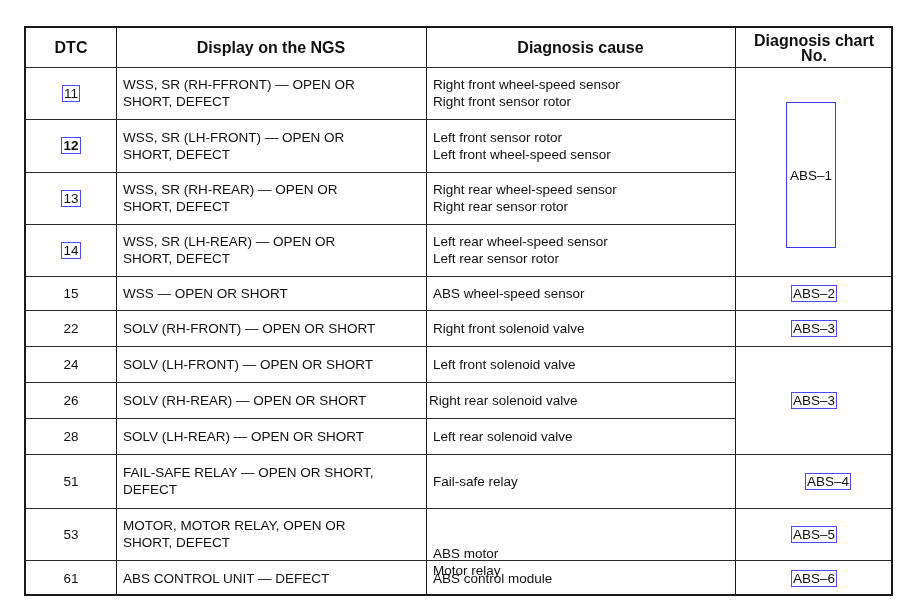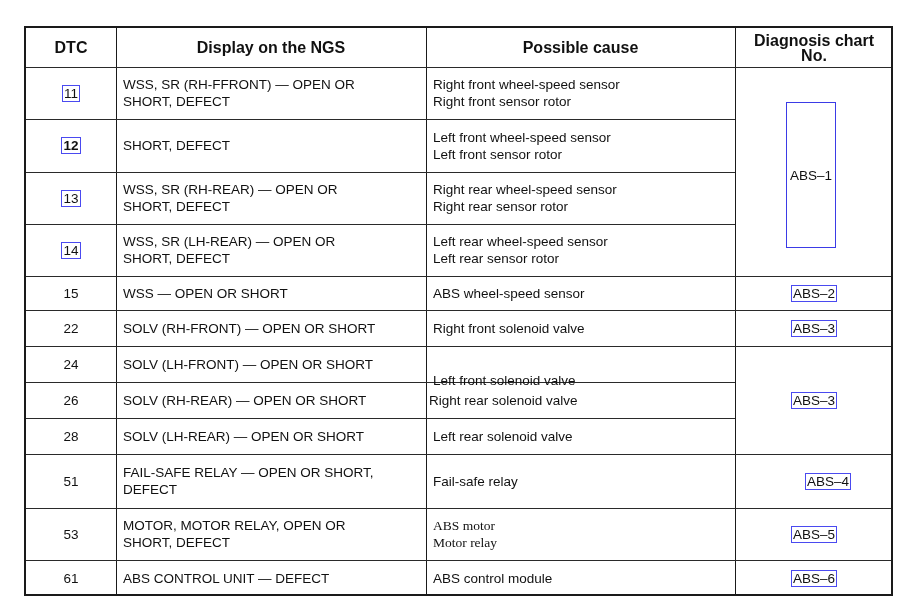--- a/index.html
+++ b/index.html
@@ -95,21 +95,21 @@
 
   <div class="hline" style="top:532px;left:0;right:0"></div>
 
   <div class="cell center hdr" style="left:0;top:0;width:90px;height:39px">
     <span>DTC</span>
   </div>
   <div class="cell center hdr" style="left:90px;top:0;width:310px;height:39px">
     <span>Display on the NGS</span>
   </div>
   <div class="cell center hdr" style="left:400px;top:0;width:309px;height:39px">
-    <span>Possible cause</span>
+    <span>Diagnosis cause</span>
   </div>
   <div class="cell center hdr" style="left:709px;top:0;width:158px;height:39px">
     <div class="textlines">
       <span>Diagnosis chart</span>
       <span>No.</span>
     </div>
   </div>
 
   <div id="rows-container">
       <div class="cell center" style="left: 0px; top: 39px; width: 90px; height: 52px;">
@@ -125,27 +125,28 @@
         <div class="textlines">
           <span>Right front wheel-speed sensor</span>
           <span>Right front sensor rotor</span>
         </div>
       </div>
       <div class="cell center" style="left: 0px; top: 91px; width: 90px; height: 53px; font-weight: bold;">
         <span class="link-box">12</span>
       </div>
       <div class="cell left" style="left: 90px; top: 91px; width: 310px; height: 53px;">
         <div class="textlines">
+          <span>WSS, SR (LH-FRONT) — OPEN OR</span>
           <span>SHORT, DEFECT</span>
         </div>
       </div>
       <div class="cell left" style="left: 400px; top: 91px; width: 309px; height: 53px;">
         <div class="textlines">
+          <span>Left front sensor rotor</span>
           <span>Left front wheel-speed sensor</span>
-          <span>Left front sensor rotor</span>
         </div>
       </div>
       <div class="cell center" style="left: 0px; top: 144px; width: 90px; height: 52px;">
         <span class="link-box">13</span>
       </div>
       <div class="cell left" style="left: 90px; top: 144px; width: 310px; height: 52px;">
         <div class="textlines">
           <span>WSS, SR (RH-REAR) — OPEN OR</span>
           <span>SHORT, DEFECT</span>
         </div>
@@ -198,21 +199,21 @@
         </div>
       </div>
       <div class="cell center" style="left: 0px; top: 318px; width: 90px; height: 36px;">
         <span>24</span>
       </div>
       <div class="cell left" style="left: 90px; top: 318px; width: 310px; height: 36px;">
         <div class="textlines">
           <span>SOLV (LH-FRONT) — OPEN OR SHORT</span>
         </div>
       </div>
-      <div class="cell left" style="left: 400px; top: 318px; width: 309px; height: 36px; margin-top: 16px;">
+      <div class="cell left" style="left: 400px; top: 318px; width: 309px; height: 36px;">
         <div class="textlines">
           <span>Left front solenoid valve</span>
         </div>
       </div>
       <div class="cell center" style="left: 0px; top: 354px; width: 90px; height: 36px;">
         <span>26</span>
       </div>
       <div class="cell left" style="left: 90px; top: 354px; width: 310px; height: 36px;">
         <div class="textlines">
           <span>SOLV (RH-REAR) — OPEN OR SHORT</span>
@@ -252,21 +253,21 @@
       </div>
       <div class="cell center" style="left: 0px; top: 480px; width: 90px; height: 52px; justify-content: center;">
         <span>53</span>
       </div>
       <div class="cell left" style="left: 90px; top: 480px; width: 310px; height: 52px;">
         <div class="textlines">
           <span>MOTOR, MOTOR RELAY, OPEN OR</span>
           <span>SHORT, DEFECT</span>
         </div>
       </div>
-      <div class="cell left" style="left: 400px; top: 480px; width: 309px; height: 52px; font-family: Liberation Serif, serif;">
+      <div class="cell left" style="left: 400px; top: 508px; width: 309px; height: 52px;">
         <div class="textlines">
           <span>ABS motor</span>
           <span>Motor relay</span>
         </div>
       </div>
       <div class="cell center" style="left: 0px; top: 532px; width: 90px; height: 36px;">
         <span>61</span>
       </div>
       <div class="cell left" style="left: 90px; top: 532px; width: 310px; height: 36px;">
         <div class="textlines">

